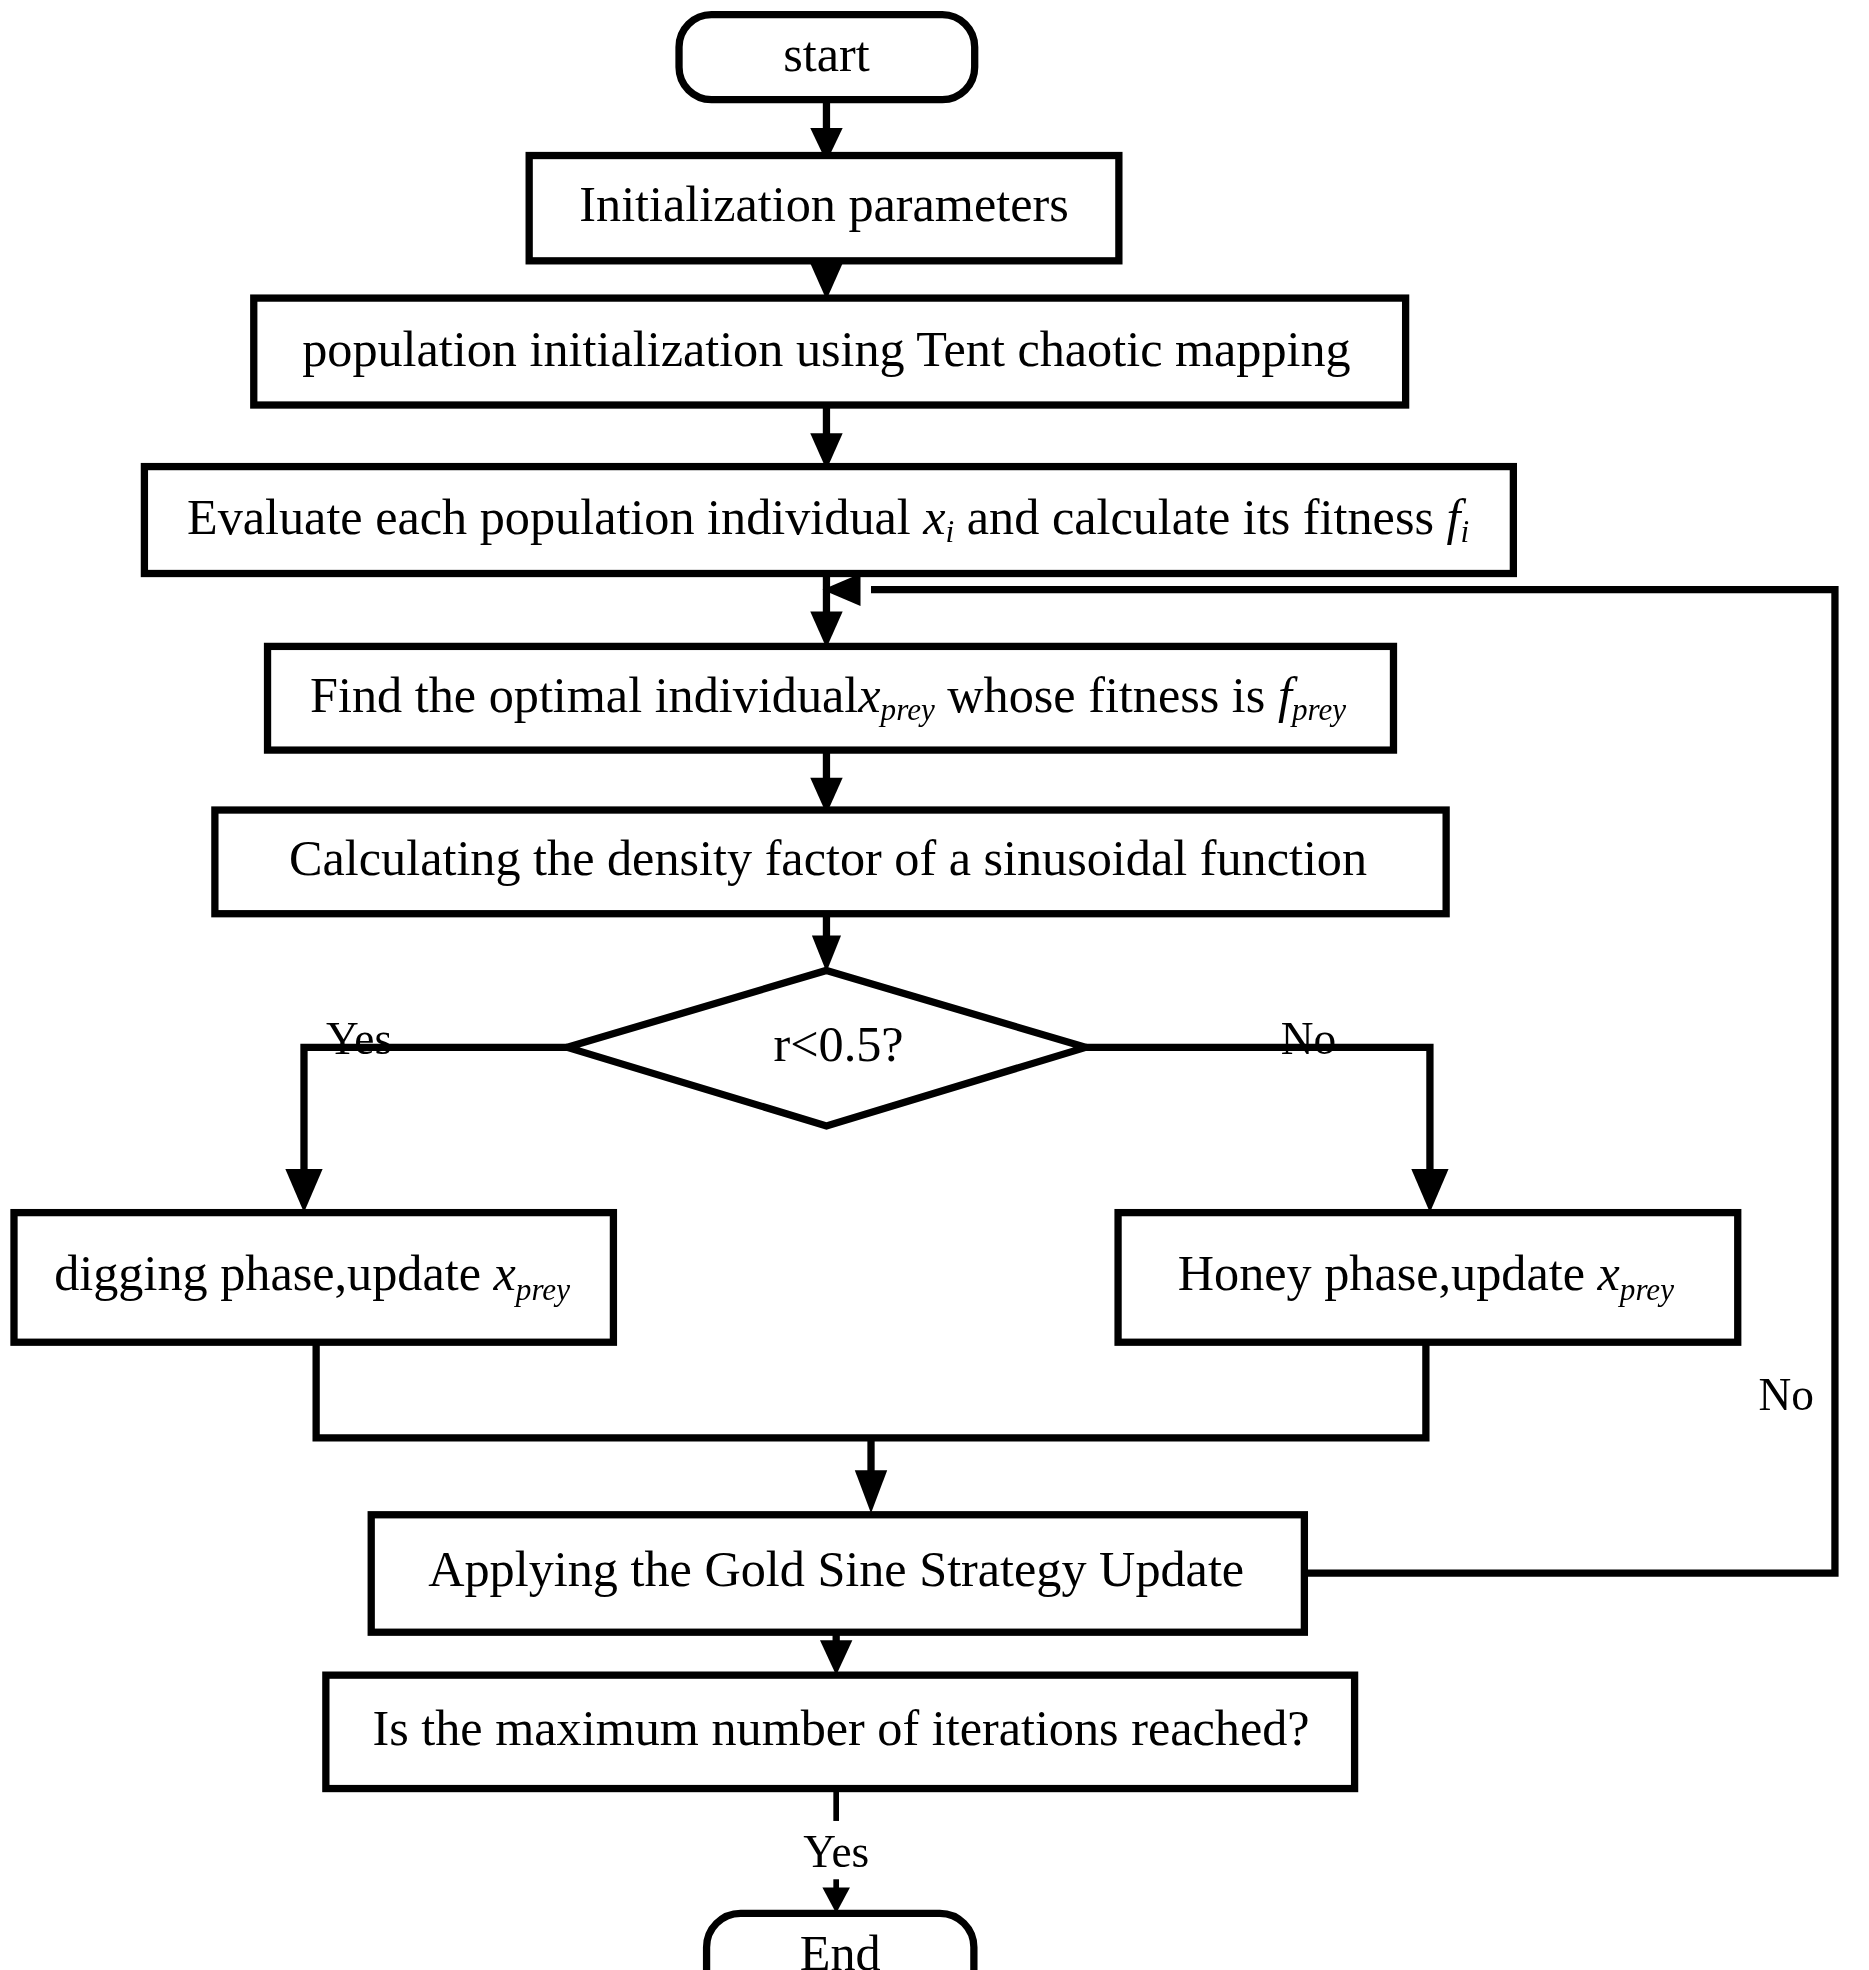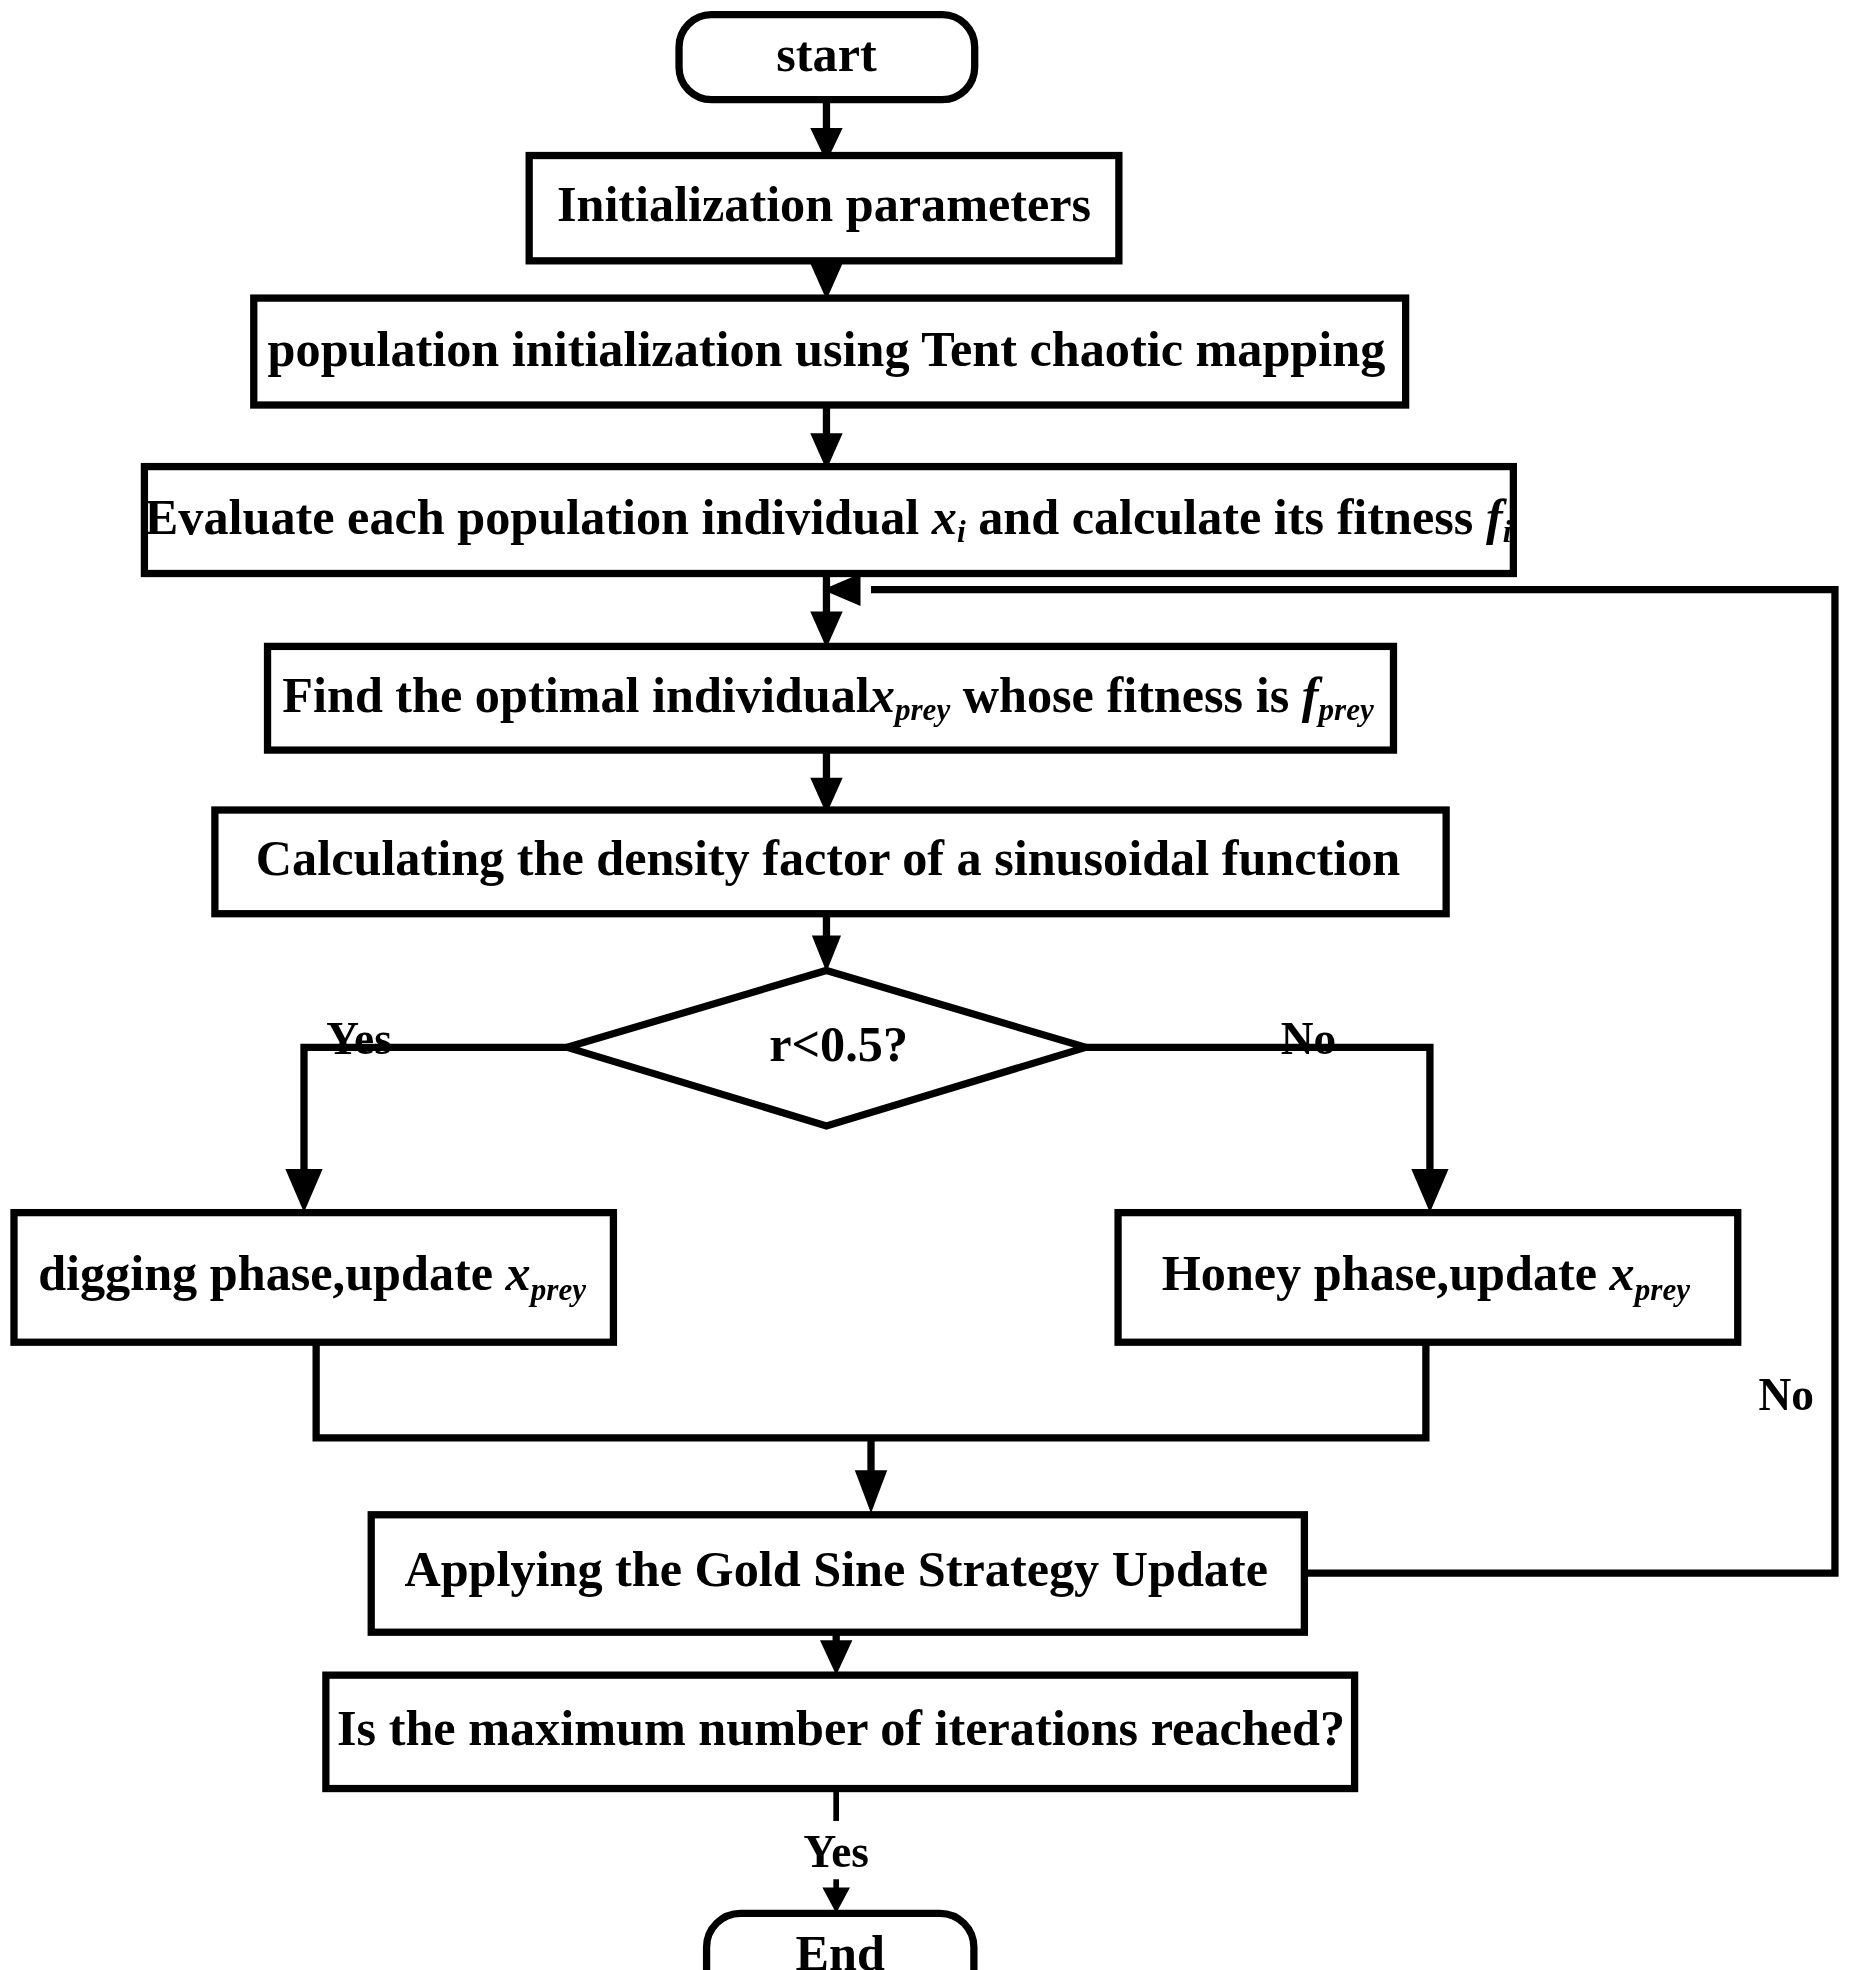--- a/index.html
+++ b/index.html
@@ -10,21 +10,20 @@
   body {
     width: 1870px;
     height: 1970px;
     font-family: "Liberation Serif", "DejaVu Serif", serif;
     overflow: hidden;
   }
   #flowchart-root {
     position: relative;
     width: 1870px;
     height: 1409px;
-    font-weight: bold;
   }
   svg#flow-svg {
     display: block;
     width: 1870px;
     height: 1970px;
   }
   .node-shape {
     fill: #ffffff;
     stroke: #000000;
     stroke-width: 9;

